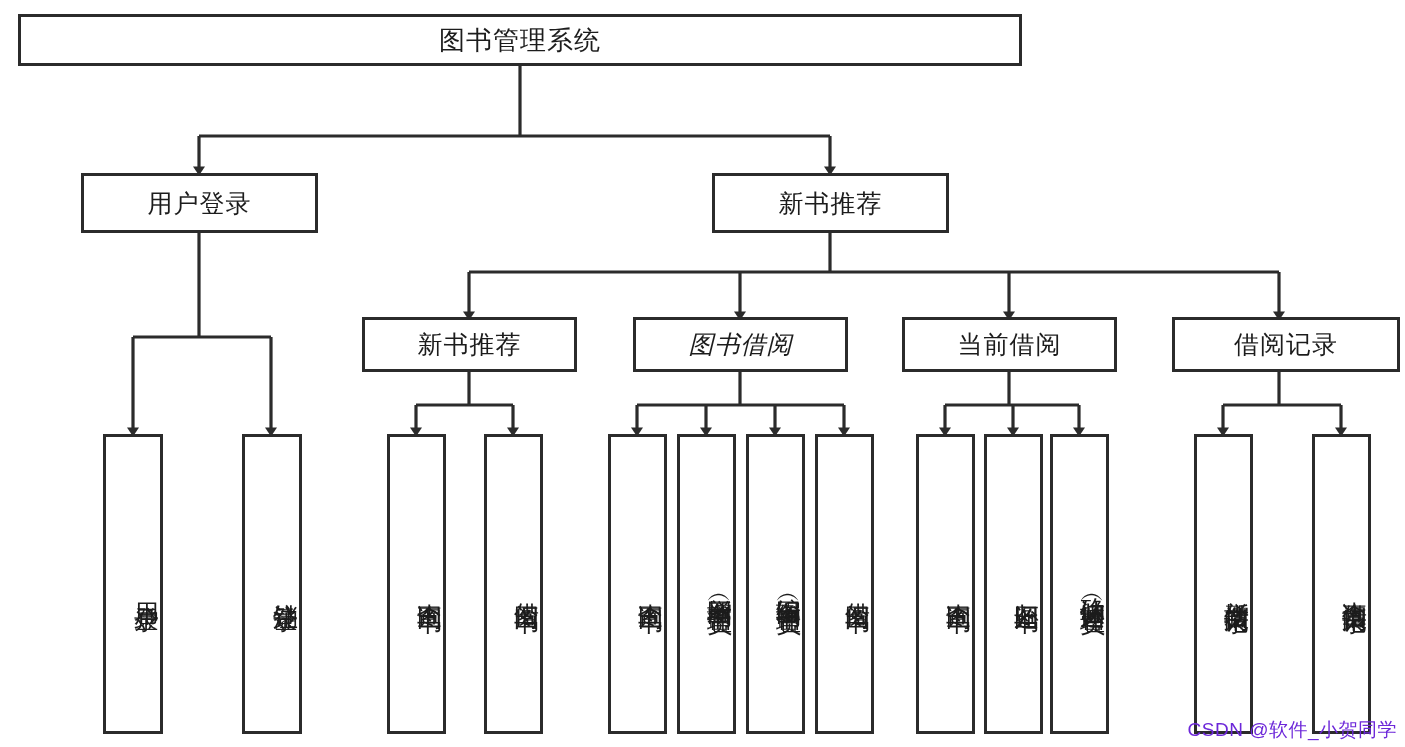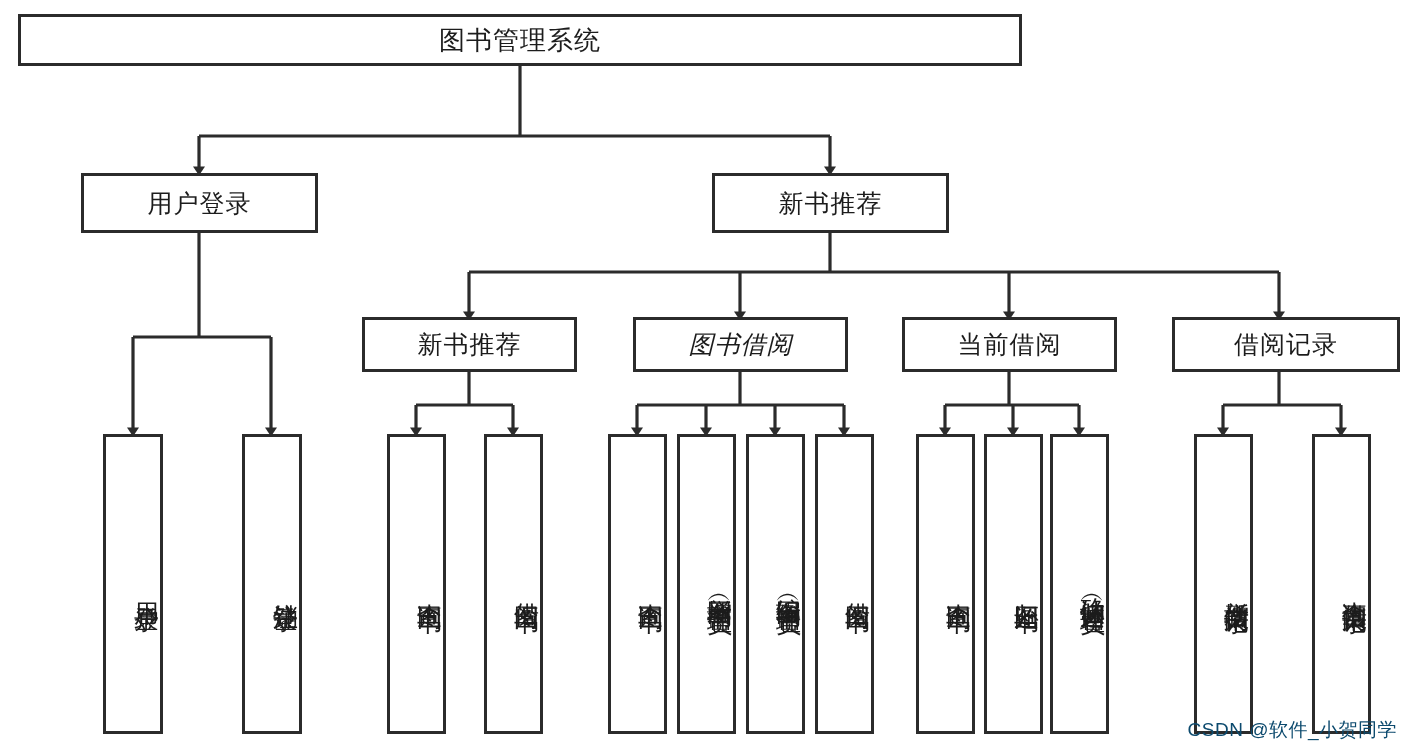--- a/index.html
+++ b/index.html
@@ -58,21 +58,21 @@
   .node-v span {
     writing-mode: vertical-rl;
     text-orientation: upright;
     display: block;
   }
   .watermark {
     position: absolute;
     right: 8px;
     bottom: 4px;
     font-size: 19px;
-    color: #0c4a6e;
+    color: #6d28d9;
     white-space: nowrap;
     letter-spacing: 0.5px;
   }
 </style>
 </head>
 <body>
 
 <div id="diagram-root">
 
   <svg class="flow" viewBox="0 0 1405 747">

